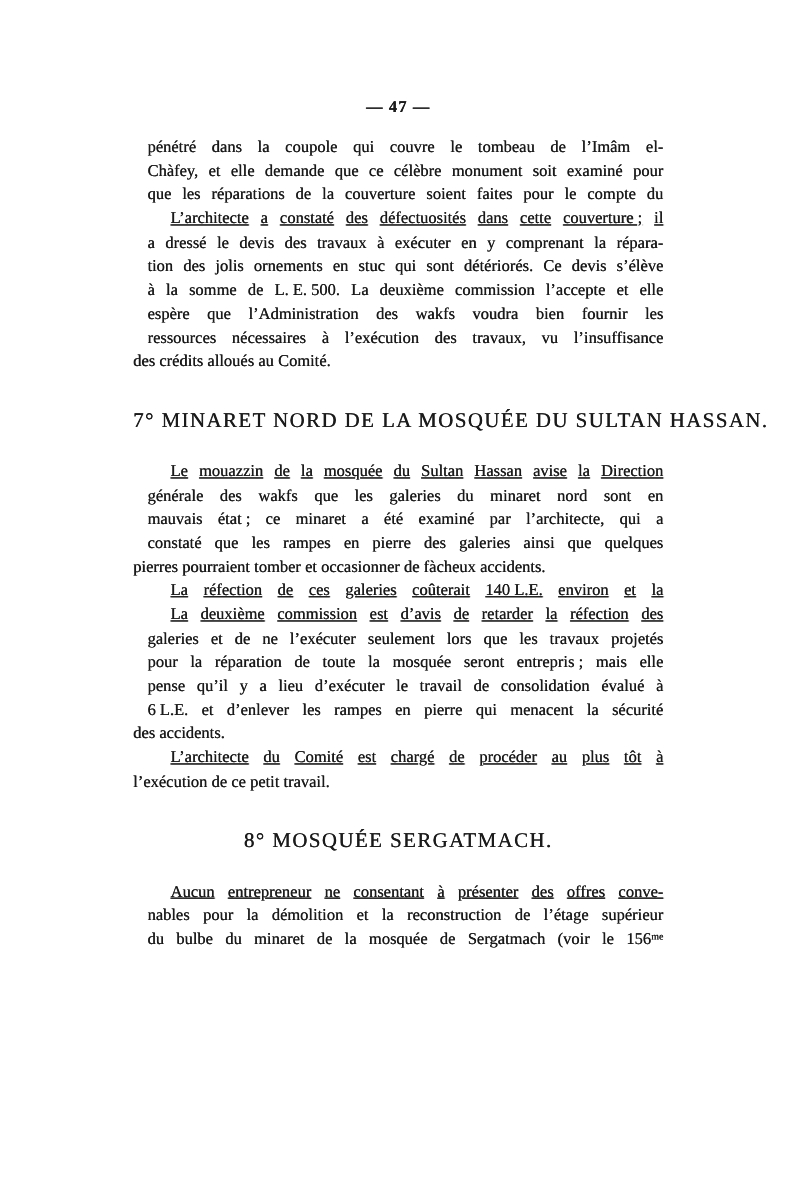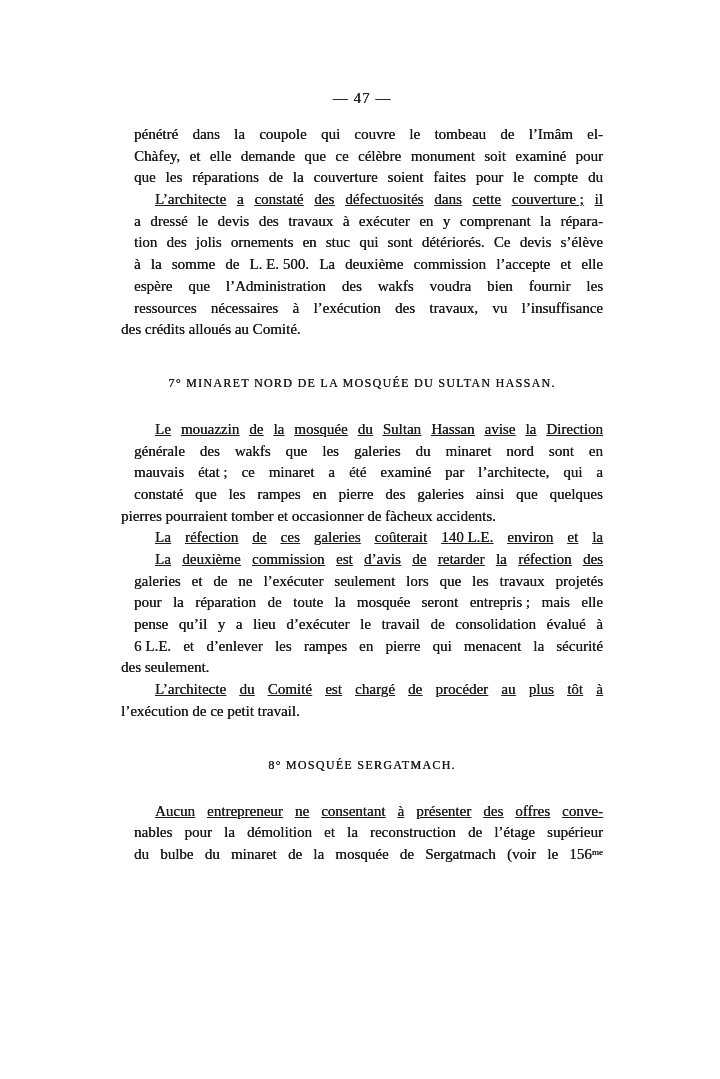--- a/index.html
+++ b/index.html
@@ -16,21 +16,21 @@
     font-family: "Liberation Serif", "DejaVu Serif", serif;
     color: #1b1b1b;
   }
   .page-number {
     position: absolute;
     top: 90px;
     left: 121px;
     width: 482px;
     text-align: center;
     font-size: 15px;
-    font-weight: normal;
+    font-weight: bold;
     letter-spacing: 1px;
     text-shadow: 0.25px 0 0 currentColor;
   }
   .text-column {
     position: absolute;
     top: 124px;
     left: 121px;
     width: 482px;
     font-size: 15px;
     text-shadow: 0.25px 0 0 currentColor;
@@ -48,21 +48,21 @@
   }
   .text-line.indent {
     padding-left: 21px;
     text-decoration: underline;
   }
   .section-heading {
     margin: 33px 0 27px 0;
     height: 18px;
     line-height: 18px;
     text-align: center;
-    font-size: 12px;
+    font-size: 19px;
     letter-spacing: 1.3px;
     white-space: nowrap;
     text-shadow: 0.3px 0 0 currentColor;
   }
 </style>
 </head>
 <body>
 
 <div class="scan-page">
   <div class="page-number">— 47 —</div>
@@ -306,21 +306,21 @@
         <span>d’enlever</span>
         <span>les</span>
         <span>rampes</span>
         <span>en</span>
         <span>pierre</span>
         <span>qui</span>
         <span>menacent</span>
         <span>la</span>
         <span>sécurité</span>
       </div>
-      <div class="text-line">des seulement.</div>
+      <div class="text-line">des accidents.</div>
       <div class="text-line just indent">
         <span>L’architecte</span>
         <span>du</span>
         <span>Comité</span>
         <span>est</span>
         <span>chargé</span>
         <span>de</span>
         <span>procéder</span>
         <span>au</span>
         <span>plus</span>

